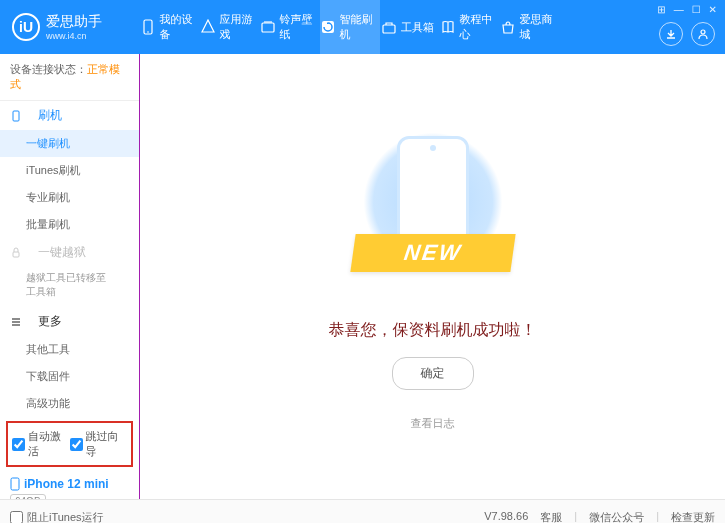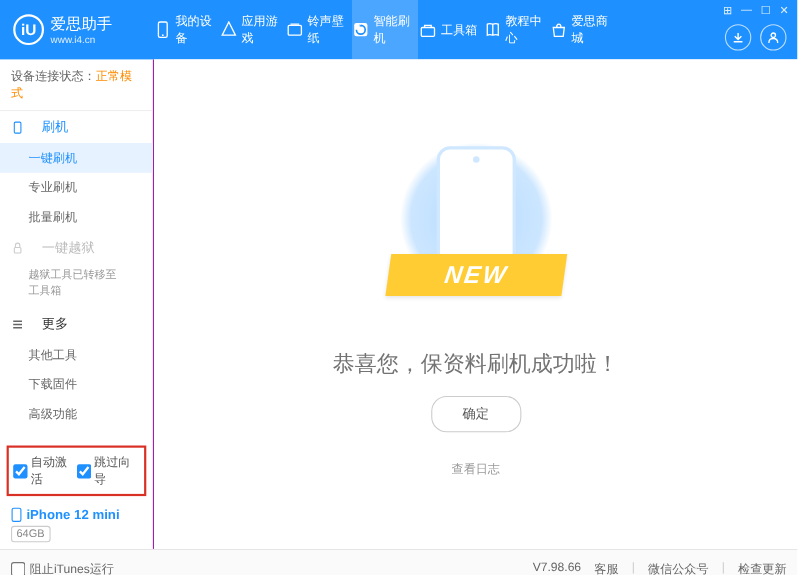--- a/index.html
+++ b/index.html
@@ -33,21 +33,21 @@
 .device-info{padding:6px 10px;font-size:11px}
 .device-name{color:#1e90ff;font-weight:bold;display:flex;align-items:center;gap:4px;font-size:12px}
 .storage{display:inline-block;border:1px solid #ccc;border-radius:3px;padding:1px 4px;font-size:10px;color:#888;margin-top:3px}
 .main{flex:1;display:flex;flex-direction:column;align-items:center;justify-content:center;position:relative;background:#fff}
 .phone-illus{width:140px;height:180px;margin-bottom:18px;position:relative}
 .circle-bg{width:140px;height:140px;border-radius:50%;background:radial-gradient(circle,#b3d9ff 0%,#cce6ff 60%,transparent 70%);position:absolute;top:10px;left:0}
 .phone{width:72px;height:130px;background:#fff;border:3px solid #d0e8ff;border-radius:12px;position:absolute;left:34px;top:14px}
 .phone::before{content:"";position:absolute;top:6px;left:50%;transform:translateX(-50%);width:6px;height:6px;border-radius:50%;background:#d0e8ff}
 .phone::after{content:"";position:absolute;bottom:5px;left:50%;transform:translateX(-50%);width:10px;height:10px;border-radius:50%;border:2px solid #d0e8ff}
 .ribbon{position:absolute;bottom:30px;left:-10px;right:-10px;background:#ffcc33;color:#fff;font-size:22px;font-weight:bold;font-style:italic;text-align:center;padding:6px 0;letter-spacing:2px;transform:skewX(-8deg);box-shadow:0 2px 4px rgba(0,0,0,.1)}
-.success-msg{font-size:20px;color:#737373;margin-bottom:16px}
+.success-msg{font-size:16px;color:#7f1d1d;margin-bottom:16px}
 .confirm-btn{padding:7px 28px;border:1px solid #ccc;background:#fff;font-size:12px;color:#555;border-radius:14px;cursor:pointer}
 .log-link{color:#999;font-size:11px;margin-top:26px;cursor:pointer}
 .footer{height:36px;border-top:1px solid #e5e5e5;display:flex;align-items:center;padding:0 10px;font-size:11px;color:#666;background:#fafafa}
 .footer-left{display:flex;align-items:center;gap:4px}
 .footer-right{margin-left:auto;display:flex;gap:12px;align-items:flex-start}
 .footer-link{cursor:pointer}
 .sep{color:#ccc}
 svg{display:block}
 .lock-icon{color:#ccc}
 </style>
@@ -151,20 +151,21 @@
     <div class="conn-status">
       <span>设备连接状态：</span><span class="conn-value">正常模式</span>
     </div>
     <div class="sb-section selected">
       <svg width="12" height="12" viewBox="0 0 12 12">
           <rect x="3" y="1" width="6" height="10" rx="1" fill="none" stroke="#1e90ff" stroke-width="1"></rect>
         </svg>
       <span>刷机</span>
     </div>
     <div class="sb-sub active">一键刷机</div>
+    <div class="sb-sub">iTunes刷机</div>
     <div class="sb-sub">专业刷机</div>
     <div class="sb-sub">批量刷机</div>
     <div class="sb-section" style="color:#bbb">
       <svg class="lock-icon" width="12" height="12" viewBox="0 0 12 12">
           <rect x="3" y="5" width="6" height="5" rx="1" fill="none" stroke="currentColor" stroke-width="1"></rect>
           <path d="M4 5 L4 3 Q4 1 6 1 Q8 1 8 3 L8 5" fill="none" stroke="currentColor" stroke-width="1"></path>
         </svg>
       <span>一键越狱</span>
     </div>
     <div class="sb-note" style="white-space:pre-line">越狱工具已转移至

